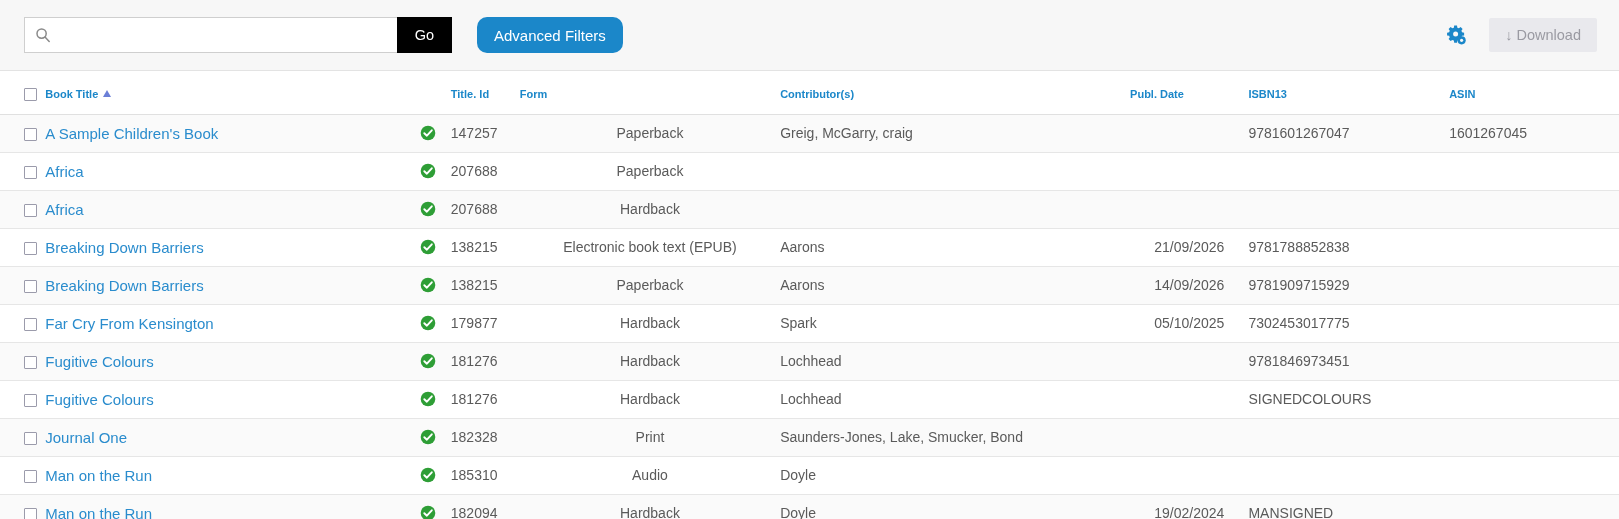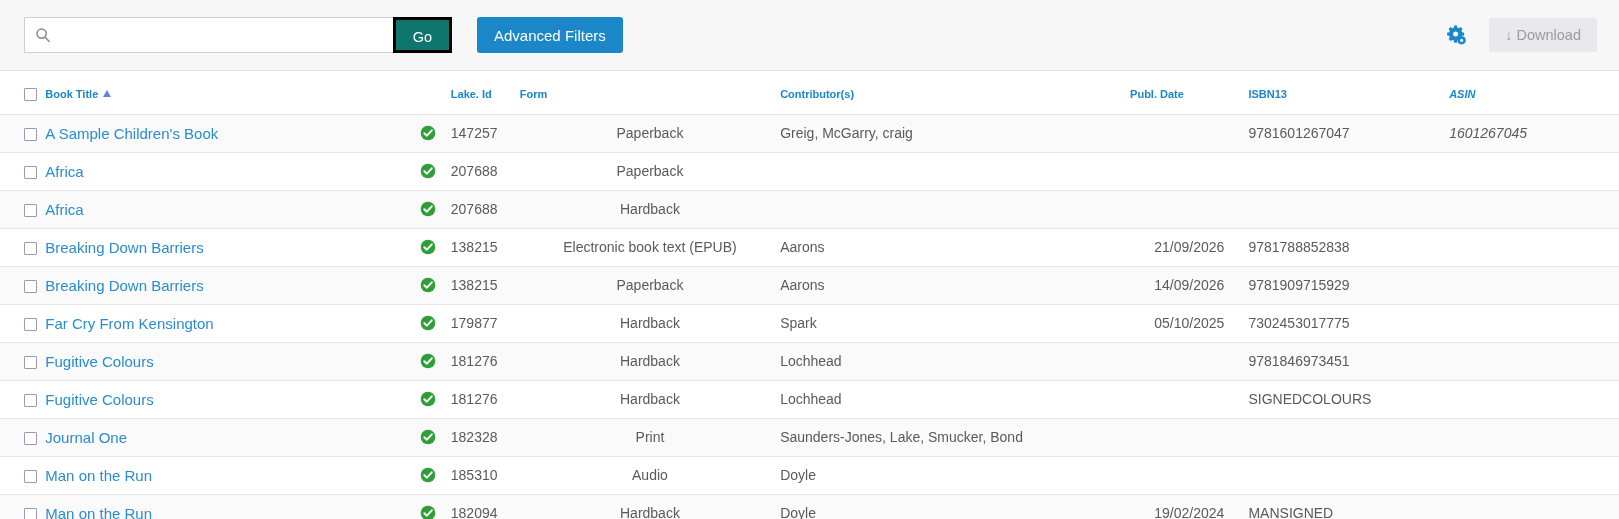--- a/index.html
+++ b/index.html
@@ -51,35 +51,35 @@
     outline: none;
     flex: 1 1 auto;
     font-family: "Liberation Sans", sans-serif;
     font-size: 14px;
     color: #333;
     background: transparent;
     height: 100%;
   }
   .go-button {
     flex: 0 0 auto;
-    background: #0f766e;
+    background: #000000;
     color: #ffffff;
-    border: 3px solid #000000;
+    border: 1px solid #000000;
     font-family: "Liberation Sans", sans-serif;
     font-size: 14.5px;
     padding: 0 17px;
     cursor: pointer;
     line-height: 34px;
   }
   .adv-filters-button {
     margin-left: 25px;
     background: #1b87c9;
     color: #ffffff;
     border: none;
-    border-radius: 3px;
+    border-radius: 10px;
     font-family: "Liberation Sans", sans-serif;
     font-size: 15px;
     height: 36px;
     padding: 4px 17px;
     cursor: pointer;
   }
   .toolbar-right {
     margin-left: auto;
     display: flex;
     align-items: center;
@@ -141,21 +141,21 @@
 
   
   .col-check   { width: 44px;  padding-left: 24px !important; }
   .col-title   { width: 364px; }
   .col-status  { width: 30px; }
   .col-contid  { width: 67px; }
   .col-form    { width: 253px; text-align: center; }
   .col-contrib { width: 340px; }
   .col-date    { width: 115px; text-align: center; }
   .col-isbn    { width: 195px; }
-  .col-asin    { width: 165px; font-style: italic; }
+  .col-asin    { width: 165px; }
 
   th.col-check { padding-left: 24px !important; }
   th.col-date  { text-align: right; }
 
   .title-link {
     color: #2a8ccd;
     text-decoration: none;
     cursor: pointer;
     font-size: 15px;
   }
@@ -220,21 +220,21 @@
   <table class="grid">
     <thead>
       <tr>
         <th class="col-check">
           <span class="head-checkbox"></span>
         </th>
         <th class="col-title">
           <span>Book Title</span><span class="sort-arrow"></span>
         </th>
         <th class="col-status"></th>
-        <th class="col-contid">Lake. Id</th>
+        <th class="col-contid">Title. Id</th>
         <th class="col-form">Form</th>
         <th class="col-contrib">Contributor(s)</th>
         <th class="col-date">Publ. Date</th>
         <th class="col-isbn">ISBN13</th>
         <th class="col-asin">ASIN</th>
       </tr>
     </thead>
     <tbody id="rows-body">
         <tr>
           <td class="col-check"><span class="row-checkbox"></span></td>

